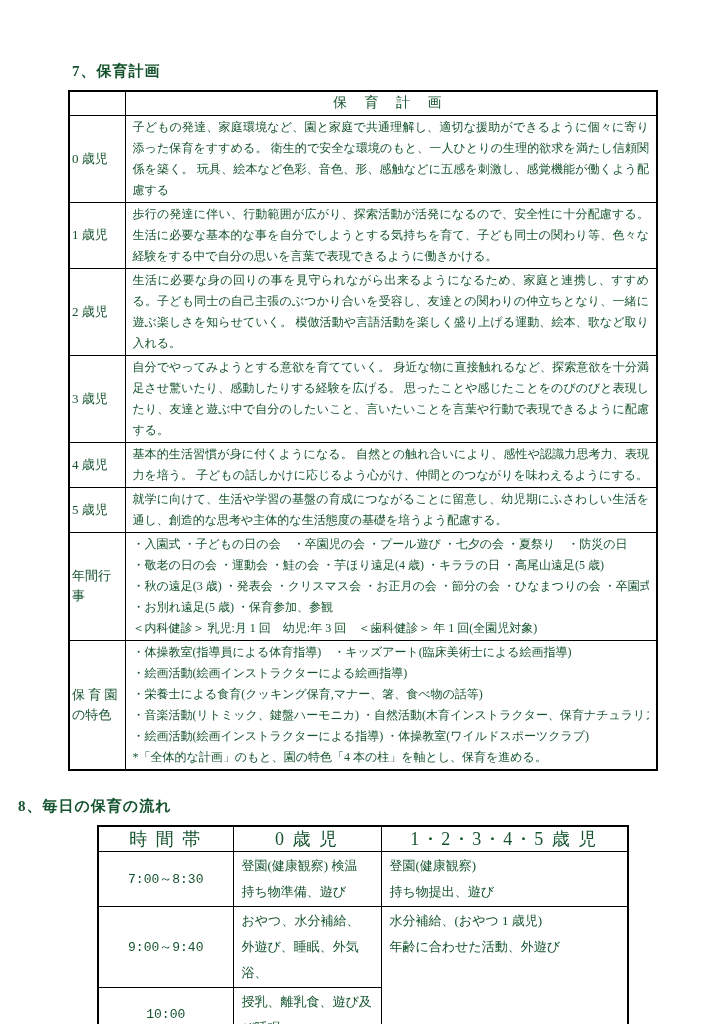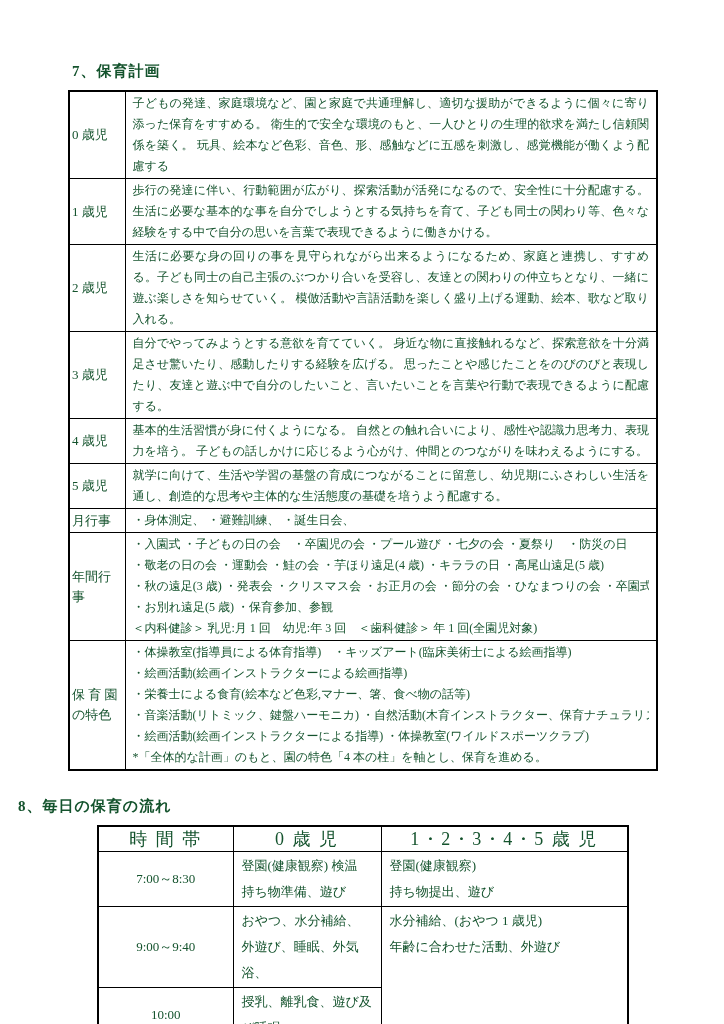--- a/index.html
+++ b/index.html
@@ -74,37 +74,42 @@
     padding: 0 2px;
   }
   table.t2 col.c-time { width: 135px; }
   table.t2 col.c-zero { width: 148px; }
   table.t2 col.c-rest { width: 247px; }
   table.t2 .time {
     text-align: center;
     font-size: 13px;
     vertical-align: middle;
     padding: 1px 2px;
+    font-family: Liberation Mono, monospace;
   }
   table.t2 .c {
     font-size: 13px;
     line-height: 26px;
     padding: 1px 8px;
     vertical-align: top;
   }
 </style>
 </head>
 <body>
 
 <div class="page">
 
   <div class="heading h7">7、保育計画</div>
 
   <table class="t1">
     <tbody>
+        <tr>
+      <td class="lab"></td>
+      <td class="hd">保 育 計 画</td>
+    </tr>
     <tr>
       <td class="lab">0 歳児</td>
       <td class="con">
         <div class="para">子どもの発達、家庭環境など、園と家庭で共通理解し、適切な援助ができるように個々に寄り添った保育をすすめる。 衛生的で安全な環境のもと、一人ひとりの生理的欲求を満たし信頼関係を築く。 玩具、絵本など色彩、音色、形、感触などに五感を刺激し、感覚機能が働くよう配慮する</div>
       </td>
     </tr>
     <tr>
       <td class="lab">1 歳児</td>
       <td class="con">
         <div class="para">歩行の発達に伴い、行動範囲が広がり、探索活動が活発になるので、安全性に十分配慮する。 生活に必要な基本的な事を自分でしようとする気持ちを育て、子ども同士の関わり等、色々な経験をする中で自分の思いを言葉で表現できるように働きかける。</div>
@@ -125,45 +130,39 @@
     <tr>
       <td class="lab">4 歳児</td>
       <td class="con">
         <div class="para">基本的生活習慣が身に付くようになる。 自然との触れ合いにより、感性や認識力思考力、表現力を培う。 子どもの話しかけに応じるよう心がけ、仲間とのつながりを味わえるようにする。</div>
       </td>
     </tr>
     <tr>
       <td class="lab">5 歳児</td>
       <td class="con">
         <div class="para">就学に向けて、生活や学習の基盤の育成につながることに留意し、幼児期にふさわしい生活を通し、創造的な思考や主体的な生活態度の基礎を培うよう配慮する。</div>
-      </td>
-    </tr>
-    <tr>
-      <td class="lab">月行事</td>
-      <td class="con">
-        <div class="ln">・身体測定、 ・避難訓練、 ・誕生日会、</div>
       </td>
     </tr>
     <tr>
       <td class="lab">年間行事</td>
       <td class="con">
         <div class="ln">・入園式 ・子どもの日の会　・卒園児の会 ・プール遊び ・七夕の会 ・夏祭り　・防災の日</div>
         <div class="ln">・敬老の日の会 ・運動会 ・鮭の会 ・芋ほり遠足(4 歳) ・キララの日 ・高尾山遠足(5 歳)</div>
         <div class="ln">・秋の遠足(3 歳) ・発表会 ・クリスマス会 ・お正月の会 ・節分の会 ・ひなまつりの会 ・卒園式</div>
         <div class="ln">・お別れ遠足(5 歳) ・保育参加、参観</div>
         <div class="ln">＜内科健診＞ 乳児:月 1 回　幼児:年 3 回　＜歯科健診＞ 年 1 回(全園児対象)</div>
       </td>
     </tr>
     <tr>
       <td class="lab">保 育 園
 の特色</td>
       <td class="con">
         <div class="ln">・体操教室(指導員による体育指導)　・キッズアート(臨床美術士による絵画指導)</div>
         <div class="ln">・絵画活動(絵画インストラクターによる絵画指導)</div>
-        <div class="ln">・栄養士による食育(絵本など色彩,マナー、箸、食べ物の話等)</div>
+        <div class="ln">・栄養士による食育(クッキング保育,マナー、箸、食べ物の話等)</div>
         <div class="ln">・音楽活動(リトミック、鍵盤ハーモニカ) ・自然活動(木育インストラクター、保育ナチュラリストによる指導)</div>
         <div class="ln">・絵画活動(絵画インストラクターによる指導) ・体操教室(ワイルドスポーツクラブ)</div>
         <div class="ln">*「全体的な計画」のもと、園の特色「4 本の柱」を軸とし、保育を進める。</div>
       </td>
     </tr>
   </tbody>
     </table>
 
   <div class="heading h8">8、毎日の保育の流れ</div>
 

